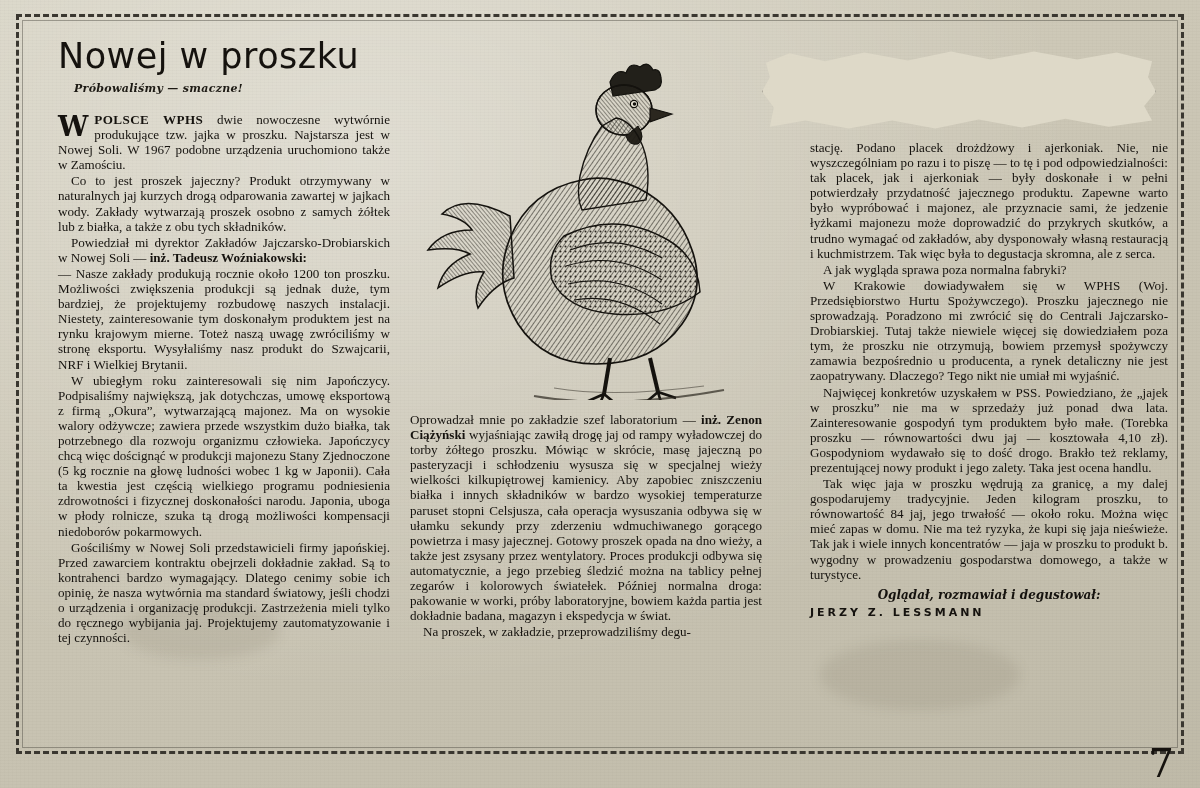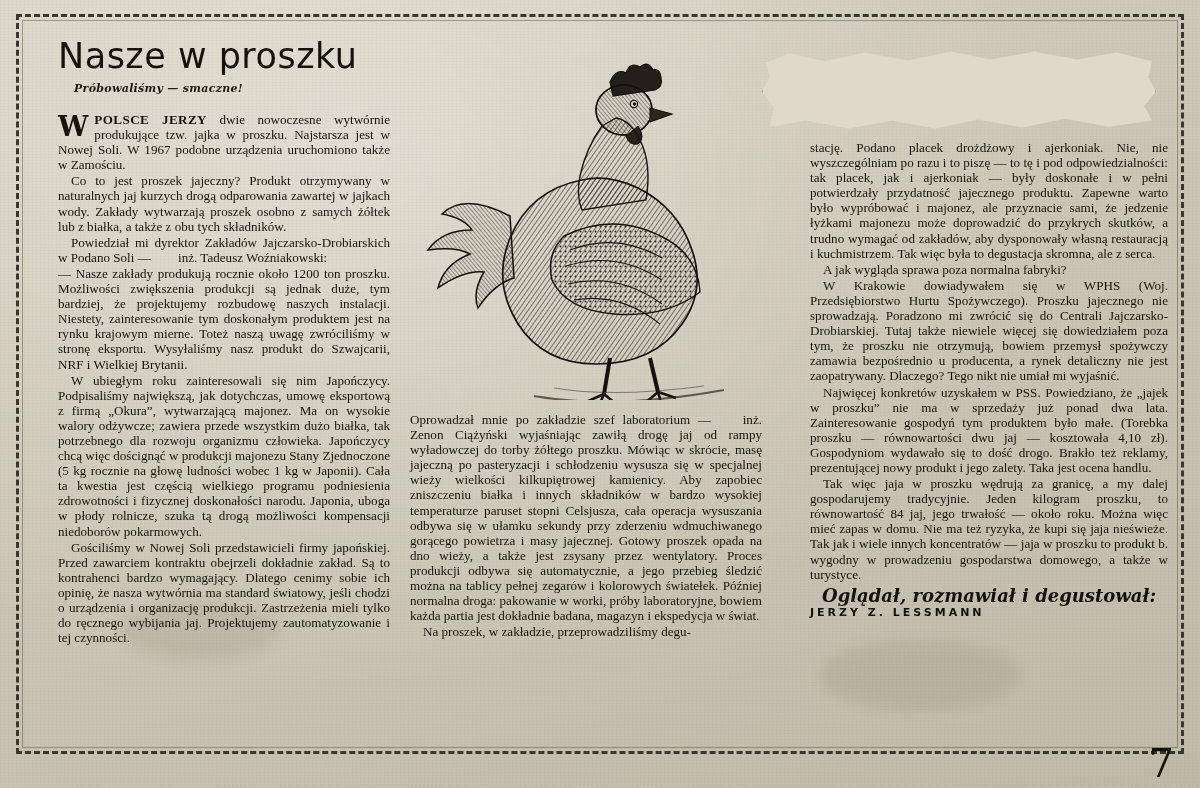--- a/index.html
+++ b/index.html
@@ -87,21 +87,21 @@
     text-align: justify;
     color: #15120e;
     font-size: 13.1px;
     line-height: 15.1px;
     font-family: "Liberation Serif", serif;
     hyphens: auto;
   }
   .col p { margin: 0 0 1px 0; text-indent: 13px; }
   .col p.noind { text-indent: 0; }
   .col p.dash { text-indent: 0; }
-  b, .b { font-weight: normal; margin-left: 24px; }
+  b, .b { font-weight: bold; }
   .sc { font-weight: bold; letter-spacing: .4px; }
 
   #col1 { left: 12px; top: 82px; width: 332px; }
   #col2 { left: 364px; top: 382px; width: 352px; }
   #col3 { left: 764px; top: 110px; width: 358px; }
 
   
   .dropcap {
     float: left;
     font-family: "DejaVu Serif", serif;
@@ -148,21 +148,21 @@
     line-height: 16px;
     color: #1a1712;
     text-align: center;
   }
 
   
   .sig {
     font-family: "DejaVu Serif", serif;
     font-style: italic;
     font-weight: bold;
-    font-size: 18px;
+    font-size: 12px;
     text-align: center;
     margin-top: 6px;
   }
   .author {
     font-family: "DejaVu Sans", sans-serif;
     font-weight: bold;
     font-size: 11px;
     letter-spacing: 3px;
     margin-top: 2px;
   }
@@ -191,21 +191,21 @@
 <div id="page">
 
   <div class="smudge" style="left:120px; top:600px; width:160px; height:60px;"></div>
   <div class="smudge" style="left:820px; top:640px; width:200px; height:70px;"></div>
 
   <div class="frame"></div>
   <div class="frame-inner"></div>
 
   <div class="content">
 
-    <div class="headline">Nasze w proszku</div>
+    <div class="headline">Nowej w proszku</div>
     <div class="kicker">Próbowaliśmy — smaczne!</div>
 
     <div class="illus">
       <svg width="362" height="360" viewBox="0 0 362 360" xmlns="http://www.w3.org/2000/svg">
         <defs>
           <pattern id="hatch" width="4" height="4" patternUnits="userSpaceOnUse" patternTransform="rotate(35)">
             <line x1="0" y1="0" x2="0" y2="4" stroke="#1d1a15" stroke-width="1.1"></line>
           </pattern>
           <pattern id="hatch2" width="3" height="3" patternUnits="userSpaceOnUse" patternTransform="rotate(-40)">
             <line x1="0" y1="0" x2="0" y2="3" stroke="#23201a" stroke-width="0.9"></line>
@@ -248,24 +248,24 @@
         <path d="M140 348 q60 10 150 -2" stroke="#2c281f" stroke-width="1.1" fill="none" opacity=".5"></path>
       </svg>
     </div>
 
     <div class="bubble">
       <div class="paper"></div>
     </div>
 
     <div class="col" id="col1">
       <p class="noind">
-        <span class="dropcap">W</span><span class="sc">POLSCE JERZY</span><span> dwie nowoczesne wytwórnie produkujące tzw. jajka w proszku. Najstarsza jest w Nowej Soli. W 1967 podobne urządzenia uruchomiono także w Zamościu.</span>
+        <span class="dropcap">W</span><span class="sc">POLSCE WPHS</span><span> dwie nowoczesne wytwórnie produkujące tzw. jajka w proszku. Najstarsza jest w Nowej Soli. W 1967 podobne urządzenia uruchomiono także w Zamościu.</span>
       </p>
       <p><span>Co to jest proszek jajeczny? Produkt otrzymywany w naturalnych jaj kurzych drogą odparowania zawartej w jajkach wody. Zakłady wytwarzają proszek osobno z samych żółtek lub z białka, a także z obu tych składników.</span></p>
-      <p><span>Powiedział mi dyrektor Zakładów Jajczarsko-Drobiarskich w Podano Soli — </span><b>inż. Tadeusz Woźniakowski:</b></p>
+      <p><span>Powiedział mi dyrektor Zakładów Jajczarsko-Drobiarskich w Nowej Soli — </span><b>inż. Tadeusz Woźniakowski:</b></p>
       <p class="dash"><span>— Nasze zakłady produkują rocznie około 1200 ton proszku. Możliwości zwiększenia produkcji są jednak duże, tym bardziej, że projektujemy rozbudowę naszych instalacji. Niestety, zainteresowanie tym doskonałym produktem jest na rynku krajowym mierne. Toteż naszą uwagę zwróciliśmy w stronę eksportu. Wysyłaliśmy nasz produkt do Szwajcarii, NRF i Wielkiej Brytanii.</span></p>
       <p><span>W ubiegłym roku zainteresowali się nim Japończycy. Podpisaliśmy największą, jak dotychczas, umowę eksportową z firmą „Okura”, wytwarzającą majonez. Ma on wysokie walory odżywcze; zawiera przede wszystkim dużo białka, tak potrzebnego dla rozwoju organizmu człowieka. Japończycy chcą więc doścignąć w produkcji majonezu Stany Zjednoczone (5 kg rocznie na głowę ludności wobec 1 kg w Japonii). Cała ta kwestia jest częścią wielkiego programu podniesienia zdrowotności i fizycznej doskonałości narodu. Japonia, uboga w płody rolnicze, szuka tą drogą możliwości kompensacji niedoborów pokarmowych.</span></p>
       <p><span>Gościliśmy w Nowej Soli przedstawicieli firmy japońskiej. Przed zawarciem kontraktu obejrzeli dokładnie zakład. Są to kontrahenci bardzo wymagający. Dlatego cenimy sobie ich opinię, że nasza wytwórnia ma standard światowy, jeśli chodzi o urządzenia i organizację produkcji. Zastrzeżenia mieli tylko do ręcznego wybijania jaj. Projektujemy zautomatyzowanie i tej czynności.</span></p>
     </div>
 
     <div class="col" id="col2">
       <p class="noind"><span>Oprowadzał mnie po zakładzie szef laboratorium — </span><b>inż. Zenon Ciążyński</b><span> wyjaśniając zawiłą drogę jaj od rampy wyładowczej do torby żółtego proszku. Mówiąc w skrócie, masę jajeczną po pasteryzacji i schłodzeniu wysusza się w specjalnej wieży wielkości kilkupiętrowej kamienicy. Aby zapobiec zniszczeniu białka i innych składników w bardzo wysokiej temperaturze paruset stopni Celsjusza, cała operacja wysuszania odbywa się w ułamku sekundy przy zderzeniu wdmuchiwanego gorącego powietrza i masy jajecznej. Gotowy proszek opada na dno wieży, a także jest zsysany przez wentylatory. Proces produkcji odbywa się automatycznie, a jego przebieg śledzić można na tablicy pełnej zegarów i kolorowych światełek. Później normalna droga: pakowanie w worki, próby laboratoryjne, bowiem każda partia jest dokładnie badana, magazyn i ekspedycja w świat.</span></p>
       <p><span>Na proszek, w zakładzie, przeprowadziliśmy degu-</span></p>
     </div>
 

